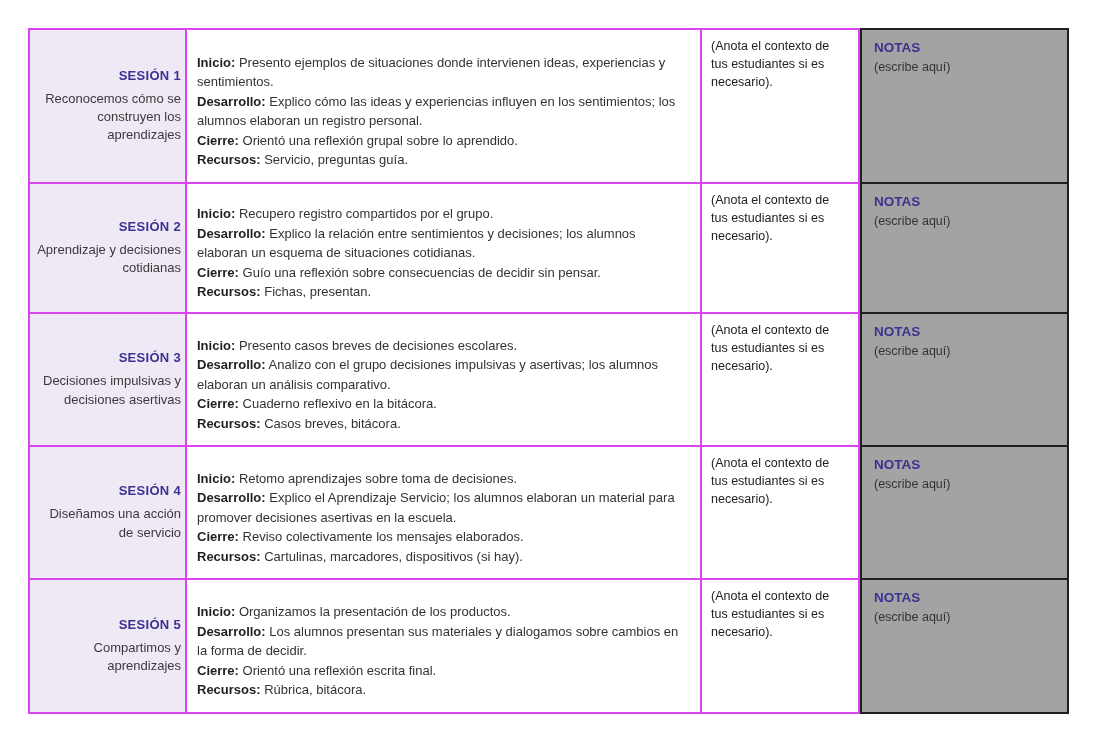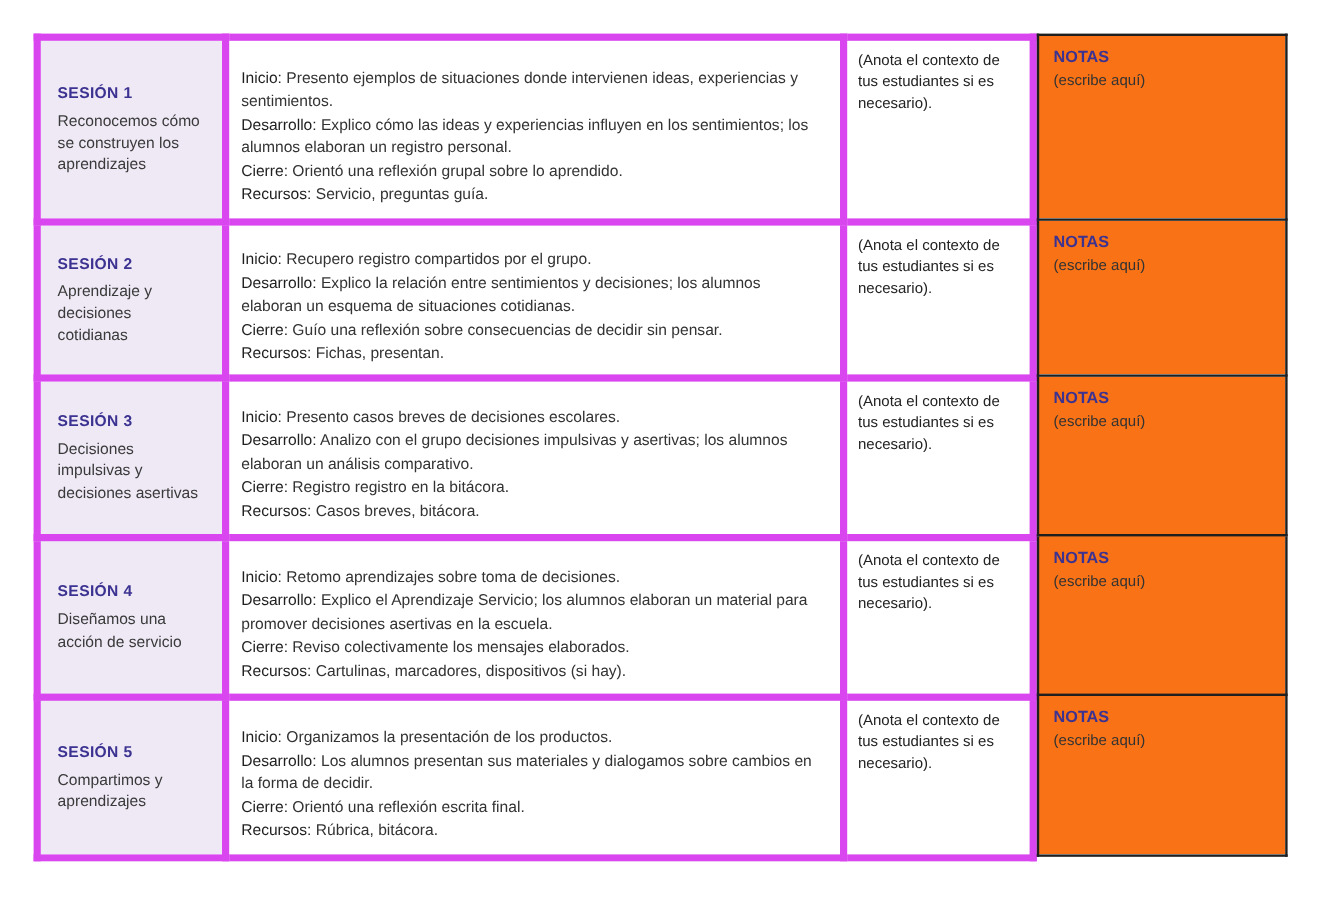--- a/index.html
+++ b/index.html
@@ -1,41 +1,41 @@
 <!DOCTYPE html>
 <html><head>
 <meta charset="utf-8">
 <style>
   html, body { margin:0; padding:0; background:#ffffff; font-family:"Liberation Sans", sans-serif; }
   .wrap { display:flex; align-items:flex-start; margin:28px 0 0 28px; width:1037px; }
 
   table { border-collapse:collapse; table-layout:fixed; }
   table.main { width:830px; }
-  table.main td { border:6px solid #d946ef; overflow:hidden; }
+  table.main td { border:2px solid #d946ef; overflow:hidden; }
   table.notas { width:207px; }
   table.notas td { border:2px solid #1f1f1f; overflow:hidden; }
 
   table.main tr:nth-child(1), table.notas tr:nth-child(1) { height:154px; }
   table.main tr:nth-child(2), table.notas tr:nth-child(2) { height:130px; }
   table.main tr:nth-child(3), table.notas tr:nth-child(3) { height:133px; }
   table.main tr:nth-child(4), table.notas tr:nth-child(4) { height:133px; }
   table.main tr:nth-child(5), table.notas tr:nth-child(5) { height:134px; }
 
-  td.session-cell { background:#efe9f6; text-align:left; vertical-align:middle; padding:6px 14px; }
+  td.session-cell { background:#efe9f6; text-align:right; vertical-align:middle; padding:6px 4px; }
   .session-title { color:#3b3291; font-weight:bold; font-size:13px; letter-spacing:.3px; margin-bottom:7px; }
   .session-subtitle { font-size:13px; color:#3a3a3a; line-height:1.4; }
 
   td.desc-cell { background:#ffffff; vertical-align:middle; padding:18px 14px 8px 10px; }
   .step { font-size:13px; color:#333333; line-height:1.5; }
-  .step-label { font-weight:normal; color:#1f1f1f; }
+  .step-label { font-weight:bold; color:#1f1f1f; }
 
   td.context-cell { background:#ffffff; vertical-align:top; padding:7px 12px 7px 9px; }
   .context-note { font-size:12.5px; color:#222222; line-height:1.45; }
 
-  td.notas-cell { background:#f97316; vertical-align:top; padding:10px 12px; }
+  td.notas-cell { background:#a3a3a3; vertical-align:top; padding:10px 12px; }
   .notas-title { color:#3b3291; font-weight:bold; font-size:13.5px; margin-bottom:5px; }
   .notas-ph { font-size:12.5px; color:#333333; }
 </style>
 </head>
 <body>
 
 <div class="wrap">
   <table class="main">
     <colgroup>
       <col style="width:157px">
@@ -89,21 +89,21 @@
     <td class="session-cell">
       <div class="session-title">SESIÓN 3</div>
       <div class="session-subtitle">Decisiones impulsivas y decisiones asertivas</div>
     </td>
     <td class="desc-cell">
       <div>
   <div class="step"><span class="step-label">Inicio:</span><span> Presento casos breves de decisiones escolares.</span></div>
 
   <div class="step"><span class="step-label">Desarrollo:</span><span> Analizo con el grupo decisiones impulsivas y asertivas; los alumnos elaboran un análisis comparativo.</span></div>
 
-  <div class="step"><span class="step-label">Cierre:</span><span> Registro registro en la bitácora.</span></div>
+  <div class="step"><span class="step-label">Cierre:</span><span> Cuaderno reflexivo en la bitácora.</span></div>
 
   <div class="step"><span class="step-label">Recursos:</span><span> Casos breves, bitácora.</span></div>
 </div>
     </td>
     <td class="context-cell">
       <div class="context-note">(Anota el contexto de tus estudiantes si es necesario).</div>
     </td>
   </tr>
 
   <tr>

